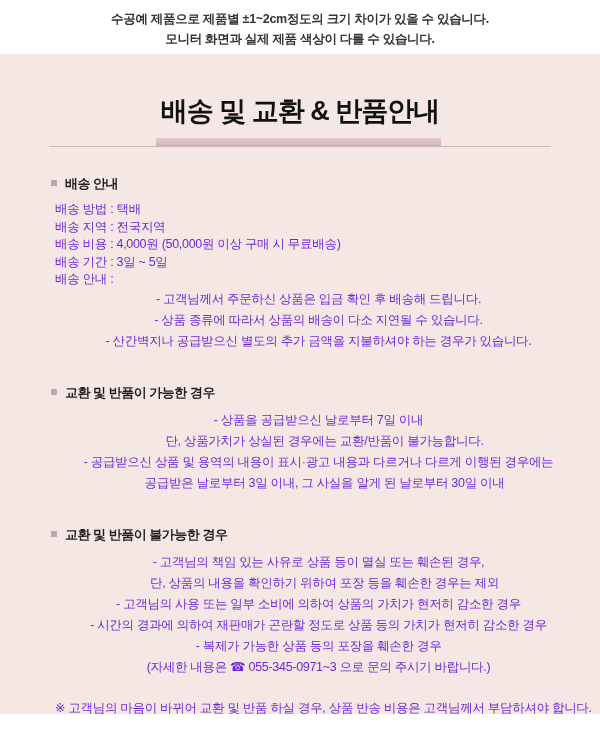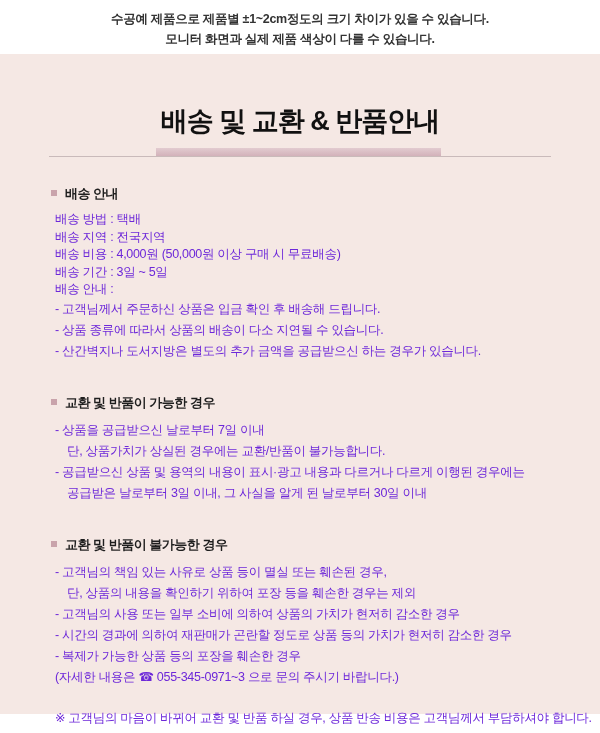--- a/index.html
+++ b/index.html
@@ -22,21 +22,21 @@
     color: #333333;
     line-height: 20px;
     letter-spacing: -0.3px;
   }
   .panel {
     width: 600px;
     height: 660px;
     background: #f5e8e4;
   }
   .panel-title {
-    padding-top: 50px;
+    padding-top: 40px;
     text-align: center;
     font-size: 27px;
     font-weight: bold;
     color: #111111;
     letter-spacing: -1px;
     line-height: 34px;
   }
   .underline-wrap {
     position: relative;
     width: 502px;
@@ -78,21 +78,21 @@
     margin-right: 8px;
     vertical-align: 2px;
   }
   .line {
     font-size: 12.5px;
     line-height: 17.5px;
     letter-spacing: -0.3px;
     color: #6d28d9;
     white-space: nowrap;
   }
-  .line.dash { line-height: 21px; }
+  .line.dash { line-height: 21px; text-align: center; }
   .line.indent { padding-left: 12px; }
   .footnote { margin-top: 20px; }
   .footnote .line { line-height: 20px; }
 </style>
 </head>
 <body>
 
 <div class="top-notice">
   <div class="notice-line">수공예 제품으로 제품별 ±1~2cm정도의 크기 차이가 있을 수 있습니다.</div>
   <div class="notice-line">모니터 화면과 실제 제품 색상이 다를 수 있습니다.</div>
@@ -111,21 +111,21 @@
       <div class="section-heading">
         <span class="bullet-square"></span><span>배송 안내</span>
       </div>
       <div class="line">배송 방법 : 택배</div>
       <div class="line">배송 지역 : 전국지역</div>
       <div class="line">배송 비용 : 4,000원 (50,000원 이상 구매 시 무료배송)</div>
       <div class="line">배송 기간 : 3일 ~ 5일</div>
       <div class="line">배송 안내 :</div>
       <div class="line dash">- 고객님께서 주문하신 상품은 입금 확인 후 배송해 드립니다.</div>
       <div class="line dash">- 상품 종류에 따라서 상품의 배송이 다소 지연될 수 있습니다.</div>
-      <div class="line dash">- 산간벽지나 도서지방은 별도의 추가 금액을 공급받으신 하는 경우가 있습니다.</div>
+      <div class="line dash">- 산간벽지나 공급받으신 별도의 추가 금액을 지불하셔야 하는 경우가 있습니다.</div>
     </div>
 
     <div class="section">
       <div class="section-heading">
         <span class="bullet-square"></span><span>교환 및 반품이 가능한 경우</span>
       </div>
       <div class="line dash">- 상품을 공급받으신 날로부터 7일 이내</div>
       <div class="line dash indent">단, 상품가치가 상실된 경우에는 교환/반품이 불가능합니다.</div>
       <div class="line dash">- 공급받으신 상품 및 용역의 내용이 표시·광고 내용과 다르거나 다르게 이행된 경우에는</div>
       <div class="line dash indent">공급받은 날로부터 3일 이내, 그 사실을 알게 된 날로부터 30일 이내</div>

